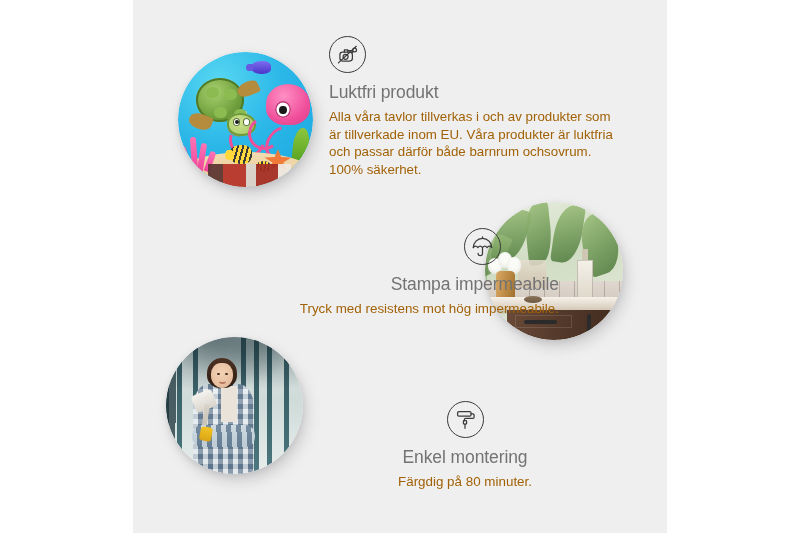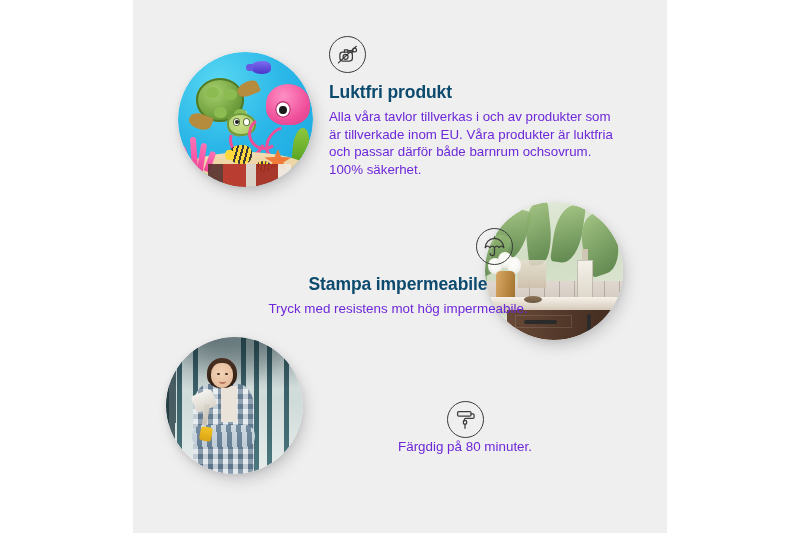--- a/index.html
+++ b/index.html
@@ -314,33 +314,33 @@
   .block { position: absolute; }
   .ico {
     width: 37px; height: 37px; border-radius: 50%;
     border: 1.4px solid #3b3b3b;
     display: flex; align-items: center; justify-content: center;
     box-sizing: border-box;
   }
   .ico svg { display:block; }
   .b-title {
     font-size: 17.5px;
-    font-weight: bold;
-    color: #0c4a6e;
+    font-weight: normal;
+    color: #737373;
     margin: 9px 0 5px 0;
     letter-spacing: -0.1px;
   }
   .b-desc {
     font-size: 13.3px;
-    color: #6d28d9;
+    color: #a16207;
     line-height: 17.6px;
   }
 
   #block1 { left: 196px; top: 36px; width: 296px; text-align: left; }
-  #block2 { left: 92px;  top: 228px; width: 346px; text-align: center; }
+  #block2 { left: 80px;  top: 228px; width: 346px; text-align: right; }
   #block2 .ico { margin: 0 0 0 auto; margin-right: 58px; }
   #block3 { left: 196px; top: 401px; width: 272px; text-align: center; }
   #block3 .ico { margin: 0 auto; }
   #block2 .b-title { font-size: 17.5px; }
   #block2 .b-desc  { font-size: 13.4px; }
   #block3 .b-desc  { font-size: 13.4px; }
 </style>
 </head>
 <body>
 
@@ -464,17 +464,18 @@
 
     <div class="block" id="block3">
       <div class="ico">
         <svg width="25" height="25" viewBox="0 0 25 25" fill="none" stroke="#3b3b3b" stroke-width="1.25" stroke-linecap="round" stroke-linejoin="round">
           <rect x="4.6" y="4.5" width="13.4" height="4.6" rx="1.2"></rect>
           <path d="M18 6.8h1.9c.7 0 1.2.6 1.2 1.2v2.2c0 .7-.6 1.2-1.2 1.2h-7.3c-.7 0-1.2.6-1.2 1.2v1.1"></path>
           <rect x="10.4" y="13.7" width="3.2" height="3.3" rx="0.7"></rect>
           <path d="M12 17v4.3"></path>
         </svg>
       </div>
+      <div class="b-title">Enkel montering</div>
       <div class="b-desc">Färgdig på 80 minuter.</div>
     </div>
 
   </div>
 </div>
 
 </body></html>

